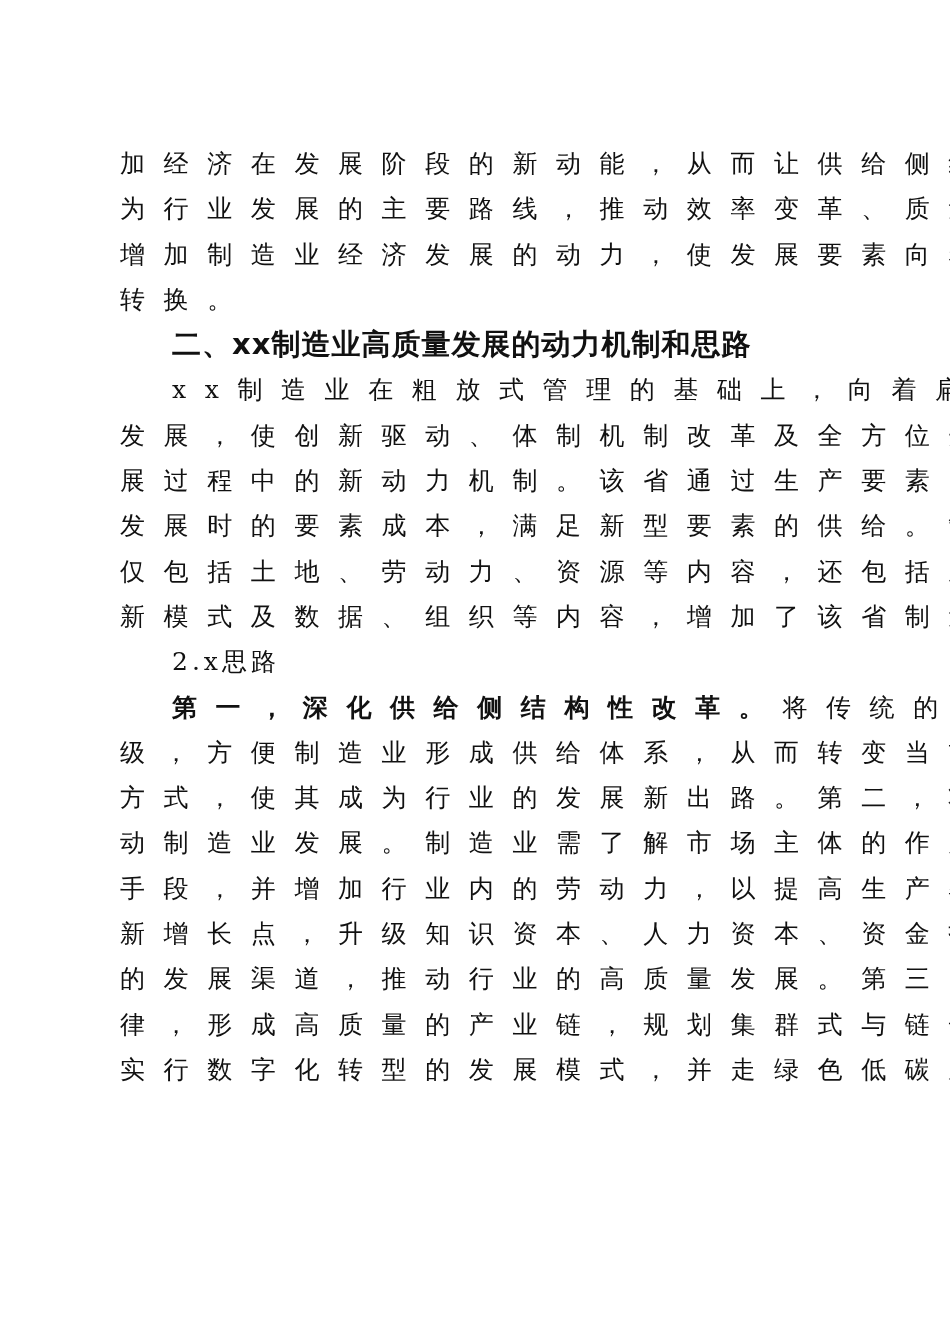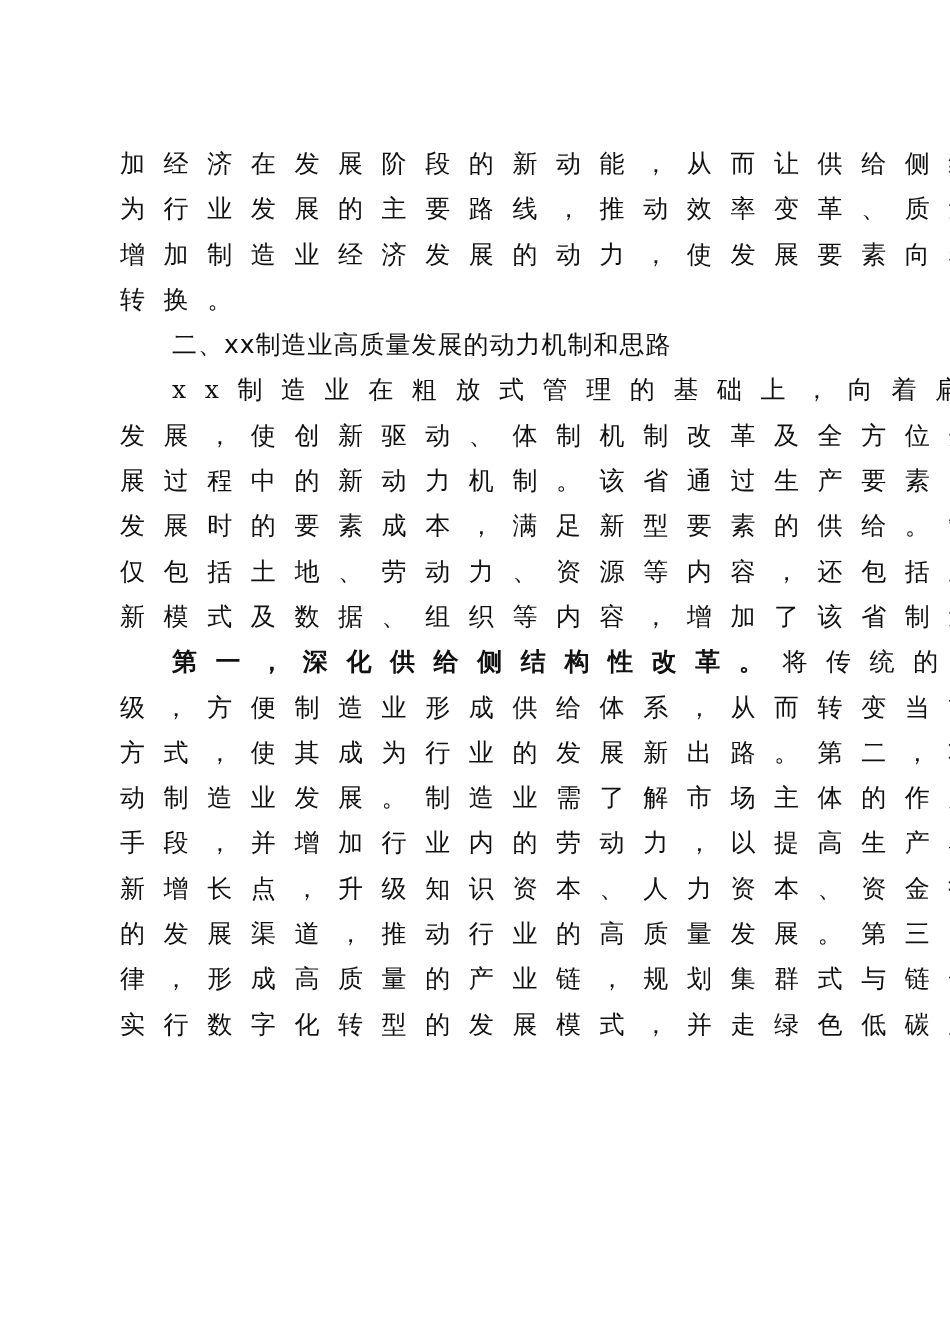--- a/index.html
+++ b/index.html
@@ -25,23 +25,23 @@
       height: 45.3px;
       line-height: 45.3px;
       font-size: 25px;
       letter-spacing: 18.6px;
       white-space: nowrap;
       overflow: visible;
     }
     .indent { padding-left: 52px; }
     .heading {
       font-family: "DejaVu Sans", "Liberation Sans", sans-serif;
-      font-weight: normal;
+      font-weight: bold;
       letter-spacing: 1px;
-      font-size: 25px;
+      font-size: 29px;
     }
     .sub {
       letter-spacing: 4px;
     }
     .bold { font-weight: bold; }
   </style>
 </head>
 <body>
 
 <div class="page">
@@ -57,20 +57,21 @@
 
   <div>
     <div class="line indent">xx制造业在粗放式管理的基础上，向着扁平化管理的方向</div>
     <div class="line">发展，使创新驱动、体制机制改革及全方位开放成为自身在发</div>
     <div class="line">展过程中的新动力机制。该省通过生产要素的优化，降低其在</div>
     <div class="line">发展时的要素成本，满足新型要素的供给。制造业生产要素不</div>
     <div class="line">仅包括土地、劳动力、资源等内容，还包括新技术、新产业、</div>
     <div class="line">新模式及数据、组织等内容，增加了该省制造业在发展过程中</div>
   </div>
 
+  <div class="line indent sub">2.x思路</div>
 
   <div>
     <div class="line indent"><span class="bold">第一，深化供给侧结构性改革。</span><span>将传统的产业进行转型升</span></div>
     <div class="line">级，方便制造业形成供给体系，从而转变当前企业的经济发展</div>
     <div class="line">方式，使其成为行业的发展新出路。第二，壮大新兴产业，推</div>
     <div class="line">动制造业发展。制造业需了解市场主体的作用，不断融入科技</div>
     <div class="line">手段，并增加行业内的劳动力，以提高生产率，增加制造业的</div>
     <div class="line">新增长点，升级知识资本、人力资本、资金投入等，拓展行业</div>
     <div class="line">的发展渠道，推动行业的高质量发展。第三，结合行业发展规</div>
     <div class="line">律，形成高质量的产业链，规划集群式与链长制的发展路线，</div>

